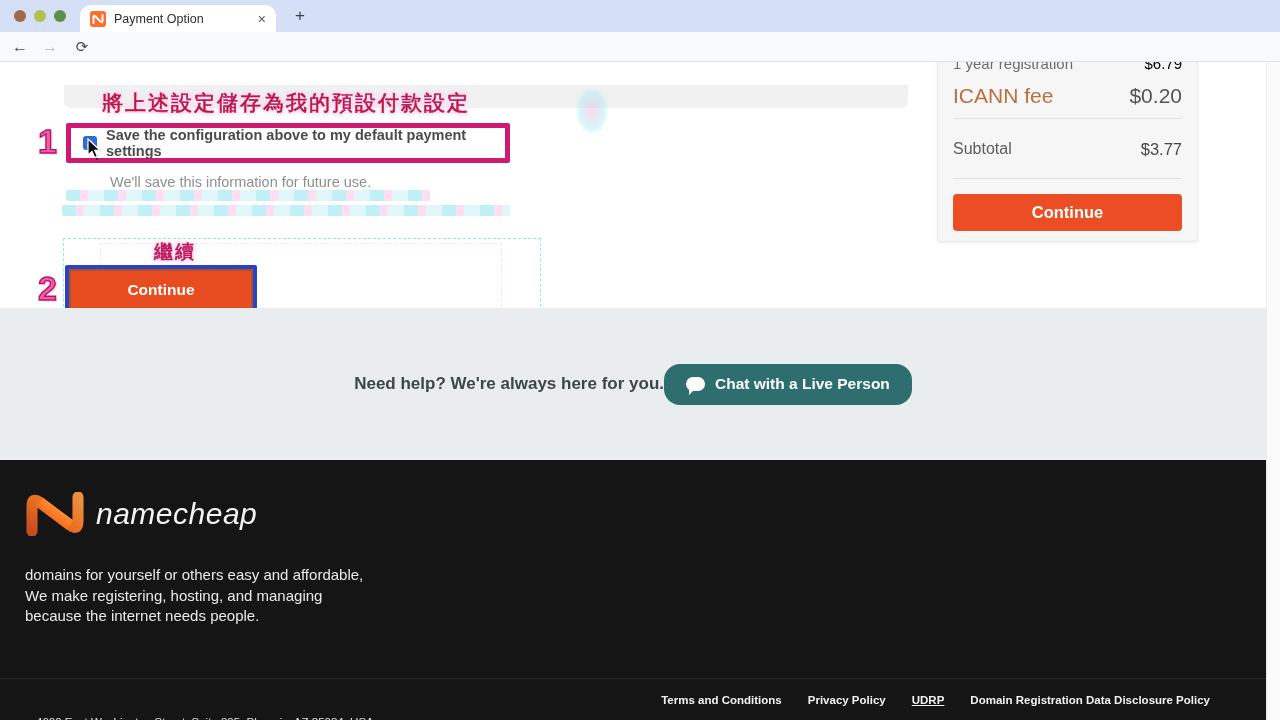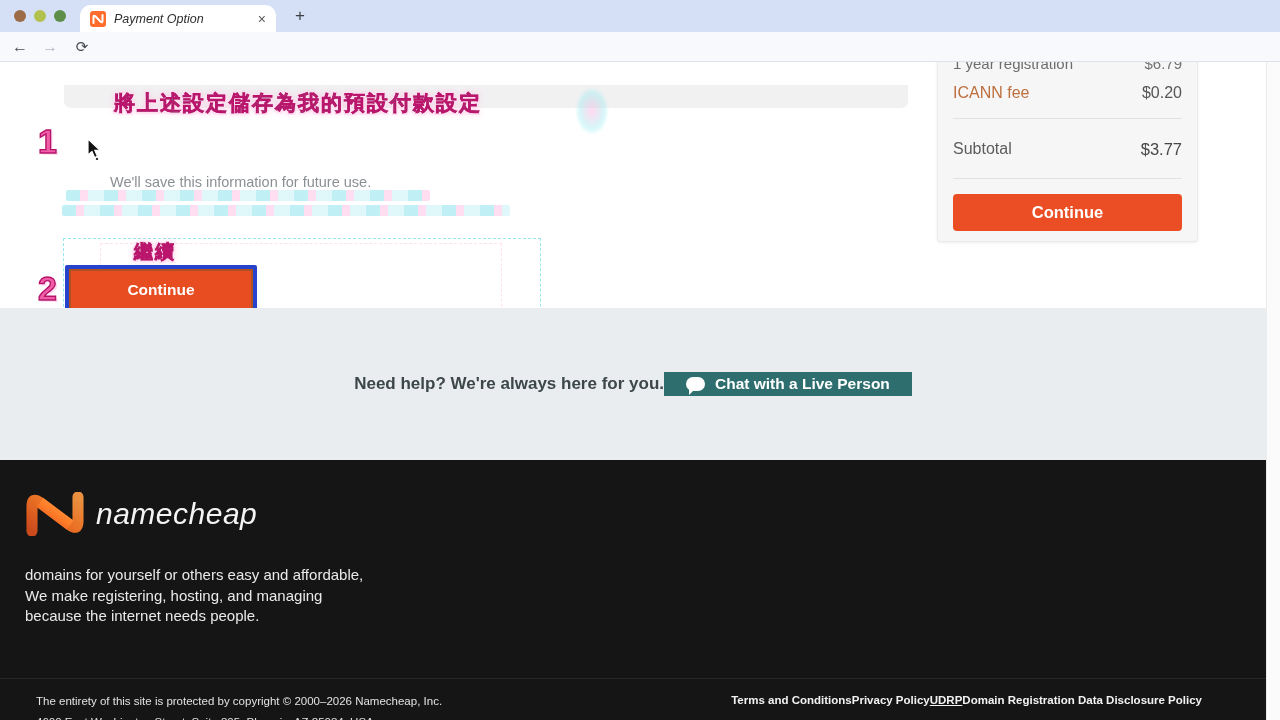--- a/index.html
+++ b/index.html
@@ -10,21 +10,21 @@
   .tabbar { position:absolute; top:0; left:0; width:1280px; height:32px; background:#d5e0f6; }
   .traffic { position:absolute; top:10px; display:flex; gap:8px; left:14px; }
   .traffic span { width:12px; height:12px; border-radius:50%; display:block; }
   .tl-red { background:#9c6b48; }
   .tl-yellow { background:#b3c24f; }
   .tl-green { background:#5d8f4b; }
   .tab { position:absolute; left:80px; top:5px; width:196px; height:27px; background:#ffffff;
          border-radius:11px 11px 0 0; display:flex; align-items:center; padding:0 10px; gap:8px; }
   .favicon { width:16px; height:16px; background:#ff6c2c; border-radius:3px; flex:0 0 auto;
              display:flex; align-items:center; justify-content:center; }
-  .tab-title { font-size:12.5px; color:#2e2e2e; flex:1; white-space:nowrap; overflow:hidden;font-style:italic; }
+  .tab-title { font-size:12.5px; color:#2e2e2e; flex:1; white-space:nowrap; overflow:hidden; }
   .tab-close { color:#5a5a5a; font-size:14px; cursor:default; }
   .newtab { position:absolute; left:288px; top:4px; width:24px; height:24px; color:#3c4043;
             font-size:17px; text-align:center; line-height:24px; }
 
   
   .toolbar { position:absolute; top:32px; left:0; width:1280px; height:30px; background:#f7f9fd;
              border-bottom:1px solid #dde1ea; }
   .nav-ico { position:absolute; top:3px; width:24px; height:24px; font-size:16px; color:#474b50;
              text-align:center; line-height:24px; }
   .nav-back { left:8px; }
@@ -44,26 +44,26 @@
   
   .viewport { position:absolute; top:62px; left:0; width:1280px; height:658px; background:#ffffff; overflow:hidden; }
 
   .gray-strip { position:absolute; left:64px; top:23px; width:844px; height:23px; background:#f1f1f2;
                 border-radius:0 0 7px 7px; }
 
   .ghost-circle { position:absolute; left:576px; top:26px; width:32px; height:46px; border-radius:50%;
                   background:radial-gradient(ellipse at center, rgba(255,170,220,0.45) 0%, rgba(150,235,240,0.4) 55%, transparent 75%);
                   filter:blur(1px); }
 
-  .zh { font-weight:bold; color:#737373; letter-spacing:2px;
+  .zh { font-weight:normal; color:#b91c1c; letter-spacing:2px;
         -webkit-text-stroke:0.6px #bb146c;
         text-shadow:-1.5px -1.5px 0 #ffe0f1, 1.5px -1.5px 0 #ffe0f1, -1.5px 1.5px 0 #ffe0f1,
-                    1.5px 1.5px 0 #ffe0f1, 0 0 7px rgba(255,175,218,0.95);margin-left:12px; }
+                    1.5px 1.5px 0 #ffe0f1, 0 0 7px rgba(255,175,218,0.95); }
   .zh-main { position:absolute; left:102px; top:27px; font-size:21px; }
-  .zh-continue { position:absolute; left:122px; top:177px; font-size:19px; }
+  .zh-continue { position:absolute; left:154px; top:177px; font-size:19px; }
 
   .step-num { position:absolute; font-size:34px; font-weight:bold; color:#f05ea6;
               -webkit-text-stroke:1.4px #b5126b;
               text-shadow:0 0 2px #fff, 0 0 3px #fff, 0 0 5px #fff, 2px 2px 0 #ffd2e9; }
   .step-1 { left:38px; top:60px; }
   .step-2 { left:38px; top:207px; }
 
   .pink-box { position:absolute; left:66px; top:61px; width:444px; height:40px; background:#fff;
               border:5px solid #cf1a72; border-radius:2px; display:flex; align-items:center;
               padding-left:12px; gap:9px; }
@@ -91,53 +91,53 @@
               box-shadow:inset 0 0 0 2px rgba(70,90,30,0.35); display:flex; align-items:center; justify-content:center; }
   .btn-continue-main { width:100%; height:100%; background:transparent; border:none; color:#fff;
               font-family:inherit; font-size:15.5px; font-weight:bold; cursor:pointer; }
 
   
   .summary-card { position:absolute; left:937px; top:-18px; width:261px; height:198px;
                   background:#f6f6f6; border:1px solid #ebebeb; border-radius:4px;
                   box-shadow:0 1px 3px rgba(0,0,0,0.07); }
   .sum-row { position:absolute; left:15px; right:15px; display:flex; justify-content:space-between; }
   .sum-row-1 { top:10px; font-size:15px; }
-  .sum-row-1 .lbl { color:#6d6d6d; } .sum-row-1 .val { color:#737373; }
-  .sum-row-2 { top:39px; font-size:16px; }
+  .sum-row-1 .lbl { color:#6d6d6d; } .sum-row-1 .val { color:#000000; }
+  .sum-row-2 { top:39px; font-size:21px; }
   .sum-row-2 .lbl { color:#bd6e3d; } .sum-row-2 .val { color:#555; }
   .sum-div { position:absolute; left:15px; right:15px; height:1px; background:#e2e2e2; }
   .div-1 { top:73px; } .div-2 { top:133px; }
   .sum-subtotal { top:95px; }
   .sum-subtotal .lbl { font-size:16px; color:#5c5c5c; }
   .sum-subtotal .val { font-size:16.5px; color:#474747; }
   .btn-continue-side { position:absolute; left:15px; right:15px; top:149px; height:37px;
                   background:#eb4e24; border:none; border-radius:4px; color:#fff;
                   font-family:inherit; font-size:16.5px; font-weight:bold; cursor:pointer; }
 
   
   .help-band { position:absolute; left:0; top:246px; width:1266px; height:152px; background:#e9edef;
                display:flex; align-items:center; justify-content:center; }
   .help-text { font-size:17px; font-weight:bold; color:#3d4749; }
-  .btn-chat { height:24px; background:#2f6e6e; border:none; border-radius:0; color:#fff;
+  .btn-chat { height:41px; background:#2f6e6e; border:none; border-radius:16px; color:#fff;
               font-family:inherit; font-size:15.5px; font-weight:bold; padding:0 22px;
               display:flex; align-items:center; gap:10px; cursor:pointer; }
   .chat-bubble { width:19px; height:14px; background:#fff; border-radius:7px; position:relative; flex:0 0 auto; }
   .chat-bubble::after { content:""; position:absolute; left:3px; bottom:-4px; border:4px solid transparent;
               border-top-color:#fff; border-left-color:#fff; }
 
   
   .footer { position:absolute; left:0; top:398px; width:1266px; height:262px; background:#151515; }
   .logo-row { position:absolute; left:24px; top:32px; display:flex; align-items:center; gap:10px; }
   .brand { font-size:30px; color:#f4f4f4; letter-spacing:0.5px;font-style:italic; }
   .tagline { position:absolute; left:25px; top:105px; font-size:15px; color:#e9e9e9; line-height:20.5px; }
   .foot-bottom { position:absolute; left:0; right:0; top:218px; border-top:1px solid rgba(255,255,255,0.08);
                  height:44px; }
   .copyright { position:absolute; left:36px; top:16px; font-size:11.5px; color:#e2e2e2; }
   .address { position:absolute; left:36px; top:37px; font-size:11.5px; color:#e2e2e2; }
-  .foot-links { position:absolute; right:64px; top:15px; display:flex; }
+  .foot-links { position:absolute; right:56px; top:15px; display:flex; gap:26px; }
   .foot-links span { font-size:11.5px; font-weight:bold; color:#f2f2f2; cursor:pointer; white-space:nowrap; }
   .link-udrp { text-decoration:underline; }
 
   
   .scrollbar { position:absolute; right:0; top:0; width:14px; height:658px; background:#fbfbfc;
                border-left:1px solid #ebebeb; }
 </style>
 </head>
 <body>
 
@@ -189,20 +189,24 @@
   </div>
 
   <div class="viewport">
 
     <div class="gray-strip"></div>
     <div class="ghost-circle"></div>
 
     <div class="zh zh-main">將上述設定儲存為我的預設付款設定</div>
 
     <div class="step-num step-1">1</div>
+    <div class="pink-box">
+      <span class="checkbox"></span>
+      <span class="save-label">Save the configuration above to my default payment settings</span>
+    </div>
 
     <svg class="cursor" viewBox="0 0 20 22">
       <polygon points="4,1 4,17 8,13.5 10.6,19.5 13.4,18.3 10.8,12.4 16,12.2" fill="#111" stroke="#fff" stroke-width="1.2"></polygon>
       <circle cx="13" cy="21" r="1.2" fill="#333"></circle>
     </svg>
 
     <div class="helper-text">We'll save this information for future use.</div>
     <div class="ghost-line ghost-a"></div>
     <div class="ghost-line ghost-b"></div>
 
@@ -256,21 +260,20 @@
           <path d="M16 10.5 L46 33" fill="none" stroke="url(#ncg)" stroke-width="11"></path>
         </svg>
         <span class="brand">namecheap</span>
       </div>
       <div class="tagline">
         <div>domains for yourself or others easy and affordable,</div>
         <div>We make registering, hosting, and managing</div>
         <div>because the internet needs people.</div>
       </div>
       <div class="foot-bottom">
-        <span class="copyright">The entirety of this site is protected by copyright © 2000–2026 Namecheap, Inc.</span>
         <span class="address">4600 East Washington Street, Suite 305, Phoenix, AZ 85034, USA</span>
         <div class="foot-links">
           <span>Terms and Conditions</span>
           <span>Privacy Policy</span>
           <span class="link-udrp">UDRP</span>
           <span>Domain Registration Data Disclosure Policy</span>
         </div>
       </div>
     </div>
 

